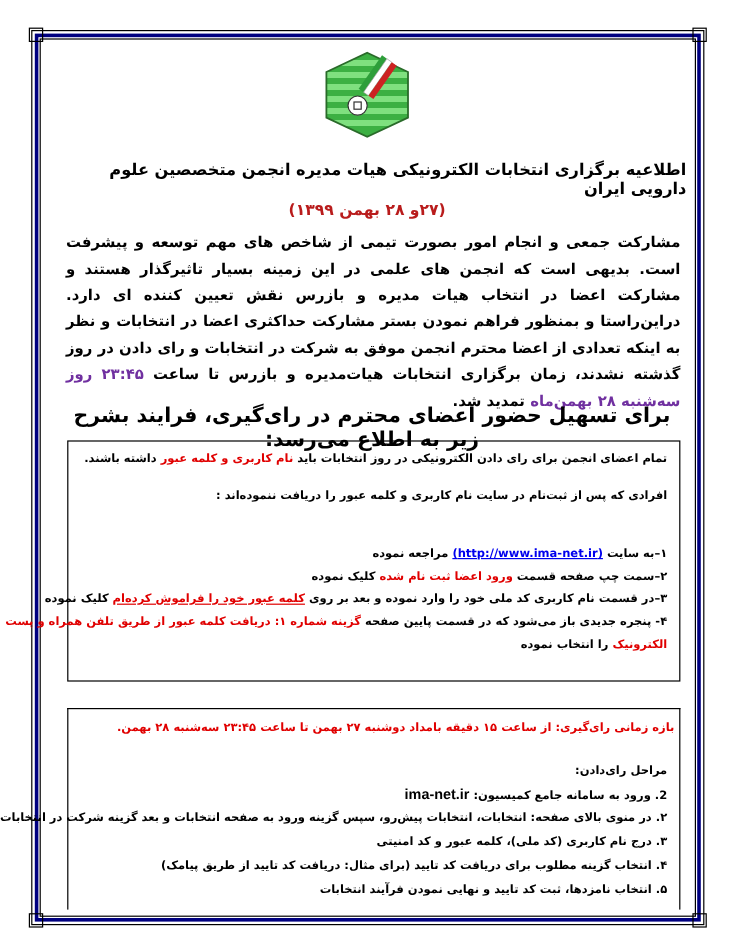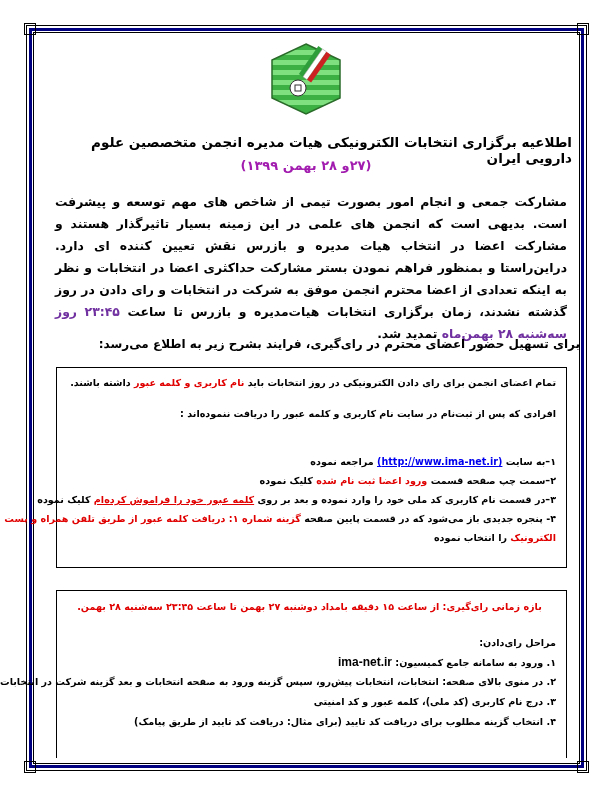--- a/index.html
+++ b/index.html
@@ -6,36 +6,36 @@
   body { width:612px; height:792px; position:relative; overflow:hidden;
          font-family:"DejaVu Sans", sans-serif; color:#000; }
   .frame { position:absolute; left:26px; top:25px; width:561px; height:746px; }
   .frame .b-outer { position:absolute; inset:0; border:1px solid #000; }
   .frame .b-blue { position:absolute; left:3px; top:3px; right:3px; bottom:3px; border:3px solid #000080; }
   .frame .b-inner { position:absolute; left:7px; top:7px; right:7px; bottom:7px; border:1px solid #000; }
   .corner { position:absolute; width:10px; height:10px; border:1px solid #000; background:transparent; }
   .logo { position:absolute; left:270px; top:42px; width:72px; height:74px; }
   .title { position:absolute; left:40px; right:40px; top:134px; text-align:right; direction:rtl;
            font-weight:bold; font-size:13.5px; }
-  .subtitle { position:absolute; left:40px; right:40px; top:158px; text-align:center; direction:rtl;
-           font-weight:bold; font-size:13px; color:#a21caf; }
+  .subtitle { position:absolute; left:40px; right:40px; top:168px; text-align:center; direction:rtl;
+           font-weight:bold; font-size:13px; color:#b91c1c; }
   .intro { position:absolute; left:55px; right:45px; top:191px; direction:rtl; text-align:justify;
            font-weight:bold; font-size:12.4px; line-height:22px; text-align-last:right; }
   .purple { color:#7030a0; }
   .red { color:#e00000; }
-  .lead { position:absolute; left:55px; right:32px; top:337px; direction:rtl; text-align:right;
-          font-weight:bold; font-size:12px; }
+  .lead { position:absolute; left:55px; right:47px; top:337px; direction:rtl; text-align:center;
+          font-weight:bold; font-size:17px; }
   .box1 { position:absolute; left:56px; top:367px; width:511px; height:201px; border:1px solid #000;
           direction:rtl; font-size:9.6px; font-weight:bold; padding:0; box-sizing:border-box; }
   .box1 .line { position:absolute; right:10px; white-space:nowrap; }
   .box1 a { color:#0000ee; text-decoration:underline;margin-top:16px; }
   .box2 { position:absolute; left:56px; top:590px; width:511px; height:168px; border:1px solid #000;
           border-bottom:none; direction:rtl; font-size:9.6px; font-weight:bold; box-sizing:border-box; }
   .box2 .line { position:absolute; right:10px; white-space:nowrap; }
-  .box2 .center { position:absolute; left:0; right:4px; text-align:center; }
+  .box2 .center { position:absolute; left:0; right:4px; }
   .box2 .site { font-family:"Liberation Sans", sans-serif; font-size:12px; }
   u { }
 </style>
 </head>
 <body>
 
 <div class="frame">
   <div class="b-outer"></div>
   <div class="b-blue"></div>
   <div class="b-inner"></div>
@@ -112,19 +112,20 @@
   <div class="line" style="top:164px">
     <span class="red">الکترونیک</span>
     <span>را انتخاب نموده</span>
   </div>
 </div>
 
 <div class="box2">
   <div class="center red" style="top:10px">بازه زمانی رای‌گیری: از ساعت ۱۵ دقیقه بامداد دوشنبه ۲۷ بهمن تا ساعت ۲۳:۴۵ سه‌شنبه ۲۸ بهمن.</div>
   <div class="line" style="top:46px">مراحل رای‌دادن:</div>
   <div class="line" style="top:64px">
-    <span>۱. ورود به سامانه جامع کمیسیون:</span>
+    <span>2. ورود به سامانه جامع کمیسیون:</span>
     <span class="site">ima-net.ir</span>
   </div>
   <div class="line" style="top:85px">۲. در منوی بالای صفحه: انتخابات، انتخابات پیش‌رو، سپس گزینه ورود به صفحه انتخابات و بعد گزینه شرکت در انتخابات</div>
   <div class="line" style="top:105px">۳. درج نام کاربری (کد ملی)، کلمه عبور و کد امنیتی</div>
   <div class="line" style="top:125px">۴. انتخاب گزینه مطلوب برای دریافت کد تایید (برای مثال: دریافت کد تایید از طریق پیامک)</div>
+  <div class="line" style="top:145px">۵. انتخاب نامزدها، ثبت کد تایید و نهایی نمودن فرآیند انتخابات</div>
 </div>
 
 </body></html>

